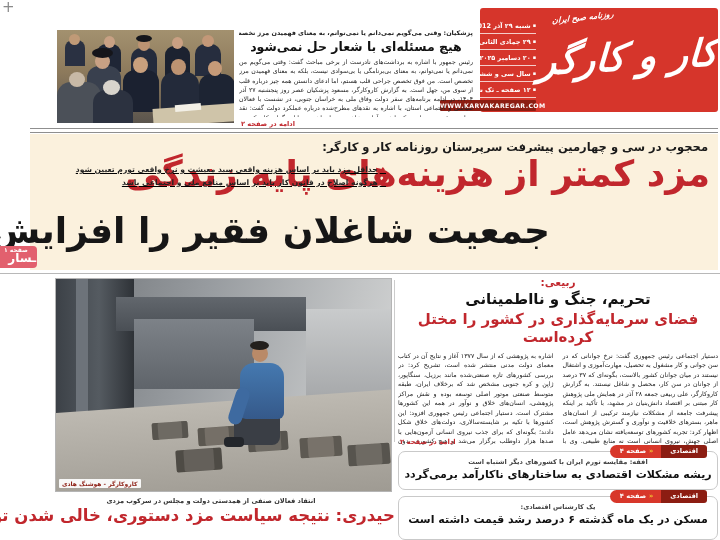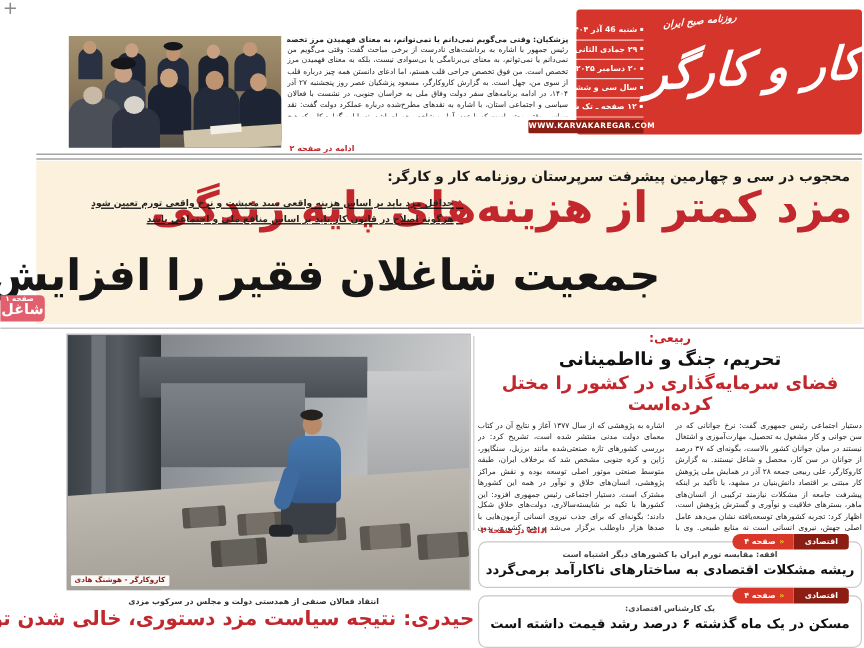--- a/index.html
+++ b/index.html
@@ -92,21 +92,21 @@
 
   <div class="crop">+</div>
 
   <div class="masthead">
     <div class="mh-inner">
       <div class="mh-logoarea">
         <div class="mh-tagline">روزنامه صبح ایران</div>
         <div class="mh-logo">کار و کارگر</div>
       </div>
       <div class="mh-dates">
-        <div class="mh-row"><span class="mh-sq">▪</span><span>شنبه 46 آذر ۱۴۰۴</span></div>
+        <div class="mh-row"><span class="mh-sq">▪</span><span>شنبه ۲۹ آذر 1012</span></div>
         <div class="mh-row"><span class="mh-sq">▪</span><span>۲۹ جمادی الثانی ۱۴۴۷</span></div>
         <div class="mh-row"><span class="mh-sq">▪</span><span>۲۰ دسامبر ۲۰۲۵</span></div>
         <div class="mh-row"><span class="mh-sq">▪</span><span>سال سی و ششم ـ شماره ۹۹۳۱</span></div>
         <div class="mh-row"><span class="mh-sq">▪</span><span>۱۲ صفحه ـ تک شماره ۱۰۰۰۰۰ ریال</span></div>
         <div class="mh-url">WWW.KARVAKAREGAR.COM</div>
       </div>
     </div>
   </div>
 
   <div class="officials">
@@ -133,41 +133,42 @@
     <div style="left:0px;top:52px;width:44px;height:42px;background:#4b5058;border-radius:14px 14px 0 0;"></div>
     <div style="left:12px;top:42px;width:16px;height:15px;background:#c8b9a6;border-radius:50%;"></div>
     <div style="left:36px;top:60px;width:40px;height:34px;background:#2c3240;border-radius:13px 13px 0 0;"></div>
     <div style="left:46px;top:50px;width:17px;height:15px;background:#d8d4cc;border-radius:50%;"></div>
     <div style="left:96px;top:76px;width:82px;height:18px;background:#cfc4a9;transform:rotate(-4deg);"></div>
     <div style="left:118px;top:74px;width:26px;height:7px;background:#f2efe6;transform:rotate(-5deg);"></div>
   </div>
 
   <div class="topart">
     <div class="kicker">پزشکیان: وقتی می‌گویم نمی‌دانم یا نمی‌توانم، به معنای فهمیدن مرز تخصص است</div>
+    <h2>هیچ مسئله‌ای با شعار حل نمی‌شود</h2>
     <div class="body">رئیس جمهور با اشاره به برداشت‌های نادرست از برخی مباحث گفت: وقتی می‌گویم من نمی‌دانم یا نمی‌توانم، به معنای بی‌برنامگی یا بی‌سوادی نیست، بلکه به معنای فهمیدن مرز تخصص است. من فوق تخصص جراحی قلب هستم، اما ادعای دانستن همه چیز درباره قلب از سوی من، جهل است. به گزارش کاروکارگر، مسعود پزشکیان عصر روز پنجشنبه ۲۷ آذر ۱۴۰۴، در ادامه برنامه‌های سفر دولت وفاق ملی به خراسان جنوبی، در نشست با فعالان سیاسی و اجتماعی استان، با اشاره به نقدهای مطرح‌شده درباره عملکرد دولت گفت: نقد سیاسی وقتی معتبر است که با عدد، آمار و شاخص همراه باشد، نه با این گزاره کلی که هیچ کاری نشده است.</div>
     <div class="cont">ادامه در صفحه ۲</div>
   </div>
 
   <div class="rule-double"></div>
 
   <div class="lead">
     <div class="kicker">محجوب در سی و چهارمین پیشرفت سرپرستان روزنامه کار و کارگر:</div>
     <div class="h-red">مزد کمتر از هزینه‌های پایه زندگی</div>
     <div class="bullets">
       <div class="bullet"><span class="dia">♦</span><span>حداقل مزد باید بر اساس هزینه واقعی سبد معیشت و نرخ واقعی تورم تعیین شود</span></div>
       <div class="bullet"><span class="dia">♦</span><span>هرگونه اصلاح در قانون کار باید بر اساس منافع ملی و اجتماعی باشد</span></div>
     </div>
     <div class="h-black">جمعیت شاغلان فقیر را افزایش می‌دهد</div>
   </div>
 
   <div class="rule-mid"></div>
 
   <div class="sideban">
     <div class="pg">صفحه ۱</div>
-    <div class="word">شاغل</div>
+    <div class="word">ـسار</div>
   </div>
 
   <div class="worker">
     <div style="left:0;top:0;width:78px;height:214px;background:linear-gradient(90deg,#3c4147 0%,#555b61 55%,#2e3237 100%);"></div>
     <div style="left:20px;top:0;width:12px;height:214px;background:#6d737a;"></div>
     <div style="left:60px;top:18px;width:190px;height:34px;background:linear-gradient(180deg,#62676d,#4a4f55);"></div>
     <div style="left:78px;top:40px;width:120px;height:70px;background:linear-gradient(180deg,#7d8288,#5f646a);"></div>
     <div style="left:250px;top:30px;width:87px;height:90px;background:linear-gradient(180deg,#c9cbcc,#a6a8aa);"></div>
     <div style="left:-8px;bottom:-14px;width:360px;height:104px;background:linear-gradient(180deg,#bdb9b1,#9e9a92);transform:rotate(-4deg);"></div>
     <div style="left:96px;bottom:52px;width:36px;height:17px;background:#6e6a63;border-radius:2px;transform:rotate(-4deg);box-shadow:inset 6px 0 0 #57544e, inset -6px 0 0 #57544e;"></div>

